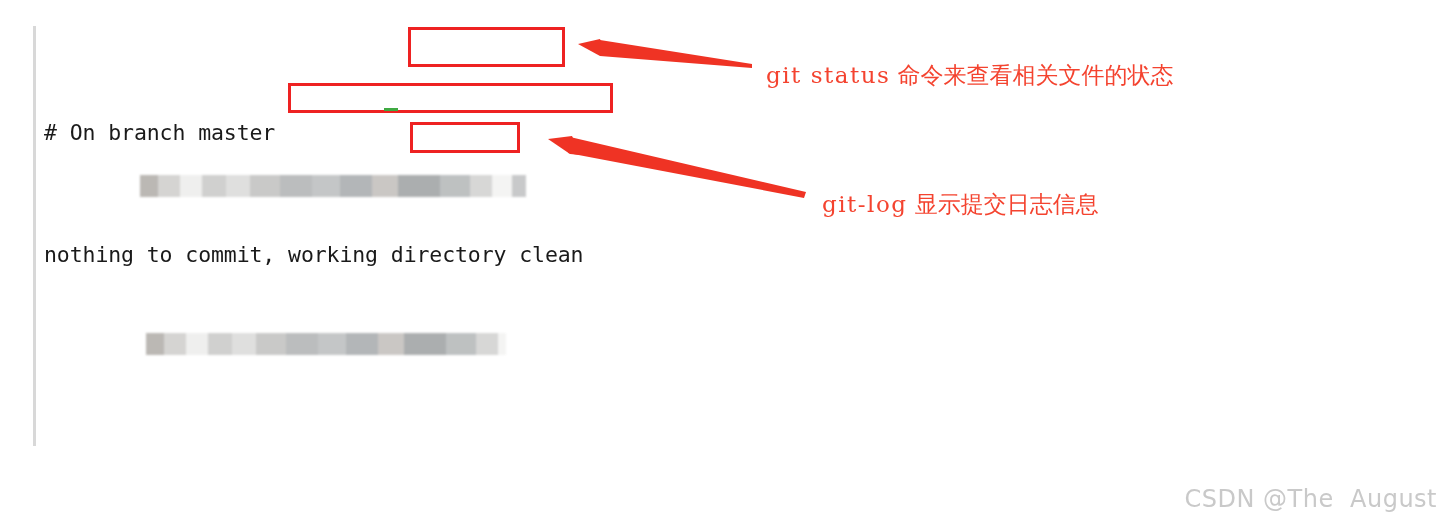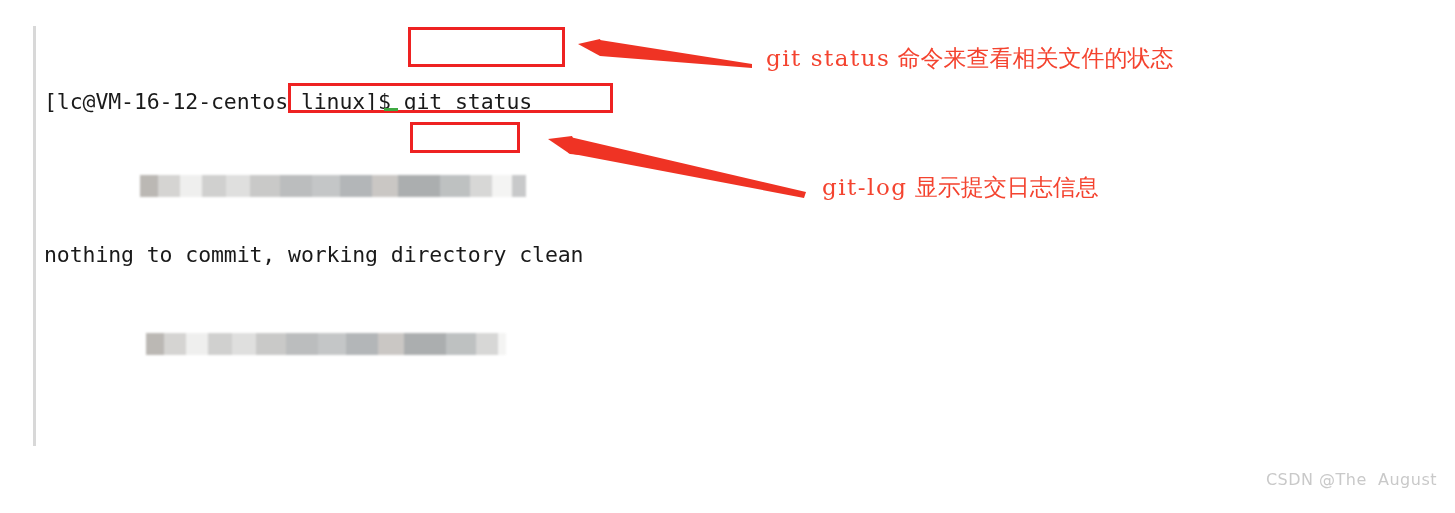--- a/index.html
+++ b/index.html
@@ -91,48 +91,49 @@
     pointer-events: none;
   }
 
   
   .anno {
     position: absolute;
     color: #f4432f;
     font-family: "DejaVu Sans", "Liberation Sans", sans-serif;
     font-size: 23px;
     white-space: nowrap;
+    margin-top: 17px;
   }
   .anno .mono {
     font-family: "DejaVu Serif", "Liberation Serif", serif;
     letter-spacing: 1.5px;
   }
   .anno-status { left: 766px; top: 43px; }
   .anno-log    { left: 822px; top: 172px; }
 
   
   .watermark {
     position: absolute;
     right: 18px;
-    bottom: 24px;
+    bottom: 0;
     color: #c9c9c9;
     font-family: "DejaVu Sans", "Liberation Sans", sans-serif;
-    font-size: 16px;
+    font-size: 24px;
     letter-spacing: 0.5px;
     white-space: pre;
   }
 </style>
 </head>
 <body>
 
 <div class="left-rule"></div>
 
 <div class="term">
-  <div class="line"><span>[lc@VM-16-12-centos linux]$ </span><span>git status</span></div>
 
+  <div class="line"># On branch master</div>
 
   <div class="line"><span>nothing to commit, </span><span>working directory clean</span></div>
 
   <div class="blank"></div>
 
   
 
   
   
   

